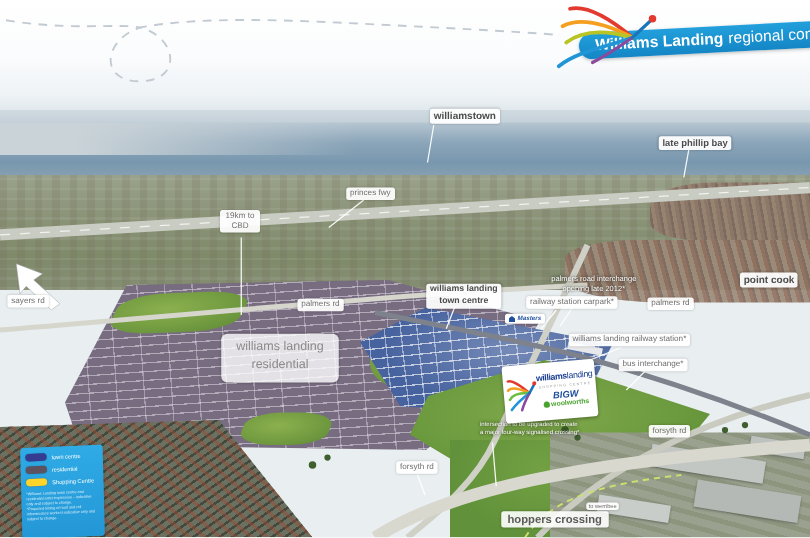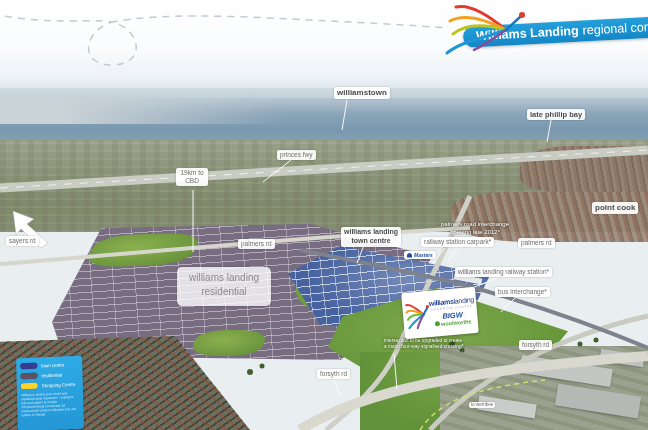--- a/index.html
+++ b/index.html
@@ -180,42 +180,43 @@
       <path d="M62,30 Q42,44 30,50" stroke-width="2.5" stroke="#8a4a9e"></path>
       <path d="M62,30 L76,17" stroke="#1b75bb" stroke-width="2.5"></path>
     </g>
     <circle cx="78" cy="15" r="3" fill="#e23a2e"></circle>
   </svg>
 
   <div class="banner">
     <b>Williams Landing</b><span>regional context</span>
   </div>
 
-  <div class="mlbl bold" style="left:334px;top:87px;">williamstown</div>
+  <div class="mlbl bold" style="left:344px;top:87px;">williamstown</div>
   <div class="mlbl bold" style="left:527px;top:109px;font-size:7.5px;">late phillip bay</div>
   <div class="mlbl" style="left:277px;top:150px;">princes fwy</div>
   <div class="mlbl" style="left:176px;top:168px;width:26px;">19km to
 CBD</div>
-  <div class="mlbl bold" style="left:592px;top:202px;">point cook</div>
+  <div class="mlbl bold" style="left:592px;top:218px;">point cook</div>
   <div class="mlbl wtxt" style="left:438px;top:220px;font-size:6px;">palmers road interchange
 opening late 2012*</div>
   <div class="mlbl" style="left:421px;top:237px;">railway station carpark*</div>
   <div class="mlbl" style="left:238px;top:239px;">palmers rd</div>
   <div class="mlbl" style="left:518px;top:238px;">palmers rd</div>
   <div class="mlbl" style="left:341px;top:227px;font-weight:bold;font-size:7px;color:#4c4c4c;">williams landing
 town centre</div>
   <div class="mlbl reslbl">williams landing
 residential</div>
   <div class="mlbl" style="left:455px;top:267px;">williams landing railway station*</div>
   <div class="mlbl" style="left:495px;top:287px;">bus interchange*</div>
   <div class="mlbl" style="left:519px;top:340px;">forsyth rd</div>
   <div class="mlbl wtxt note" style="left:381px;top:337px;">intersection to be upgraded to create
 a major four-way signalised crossing*</div>
   <div class="mlbl" style="left:317px;top:369px;">forsyth rd</div>
   <div class="mlbl" style="left:6px;top:236px;">sayers rd</div>
+  <div class="mlbl hoppers">hoppers crossing</div>
   <div class="mlbl tiny" style="left:469px;top:402px;">to werribee</div>
 
   <div class="masters">
     <span class="m-ico"></span>
     <span>Masters</span>
   </div>
 
   <div class="shopcard">
     <svg width="26" height="34" viewBox="0 0 60 80">
       <g fill="none" stroke-linecap="round" stroke-width="5">

